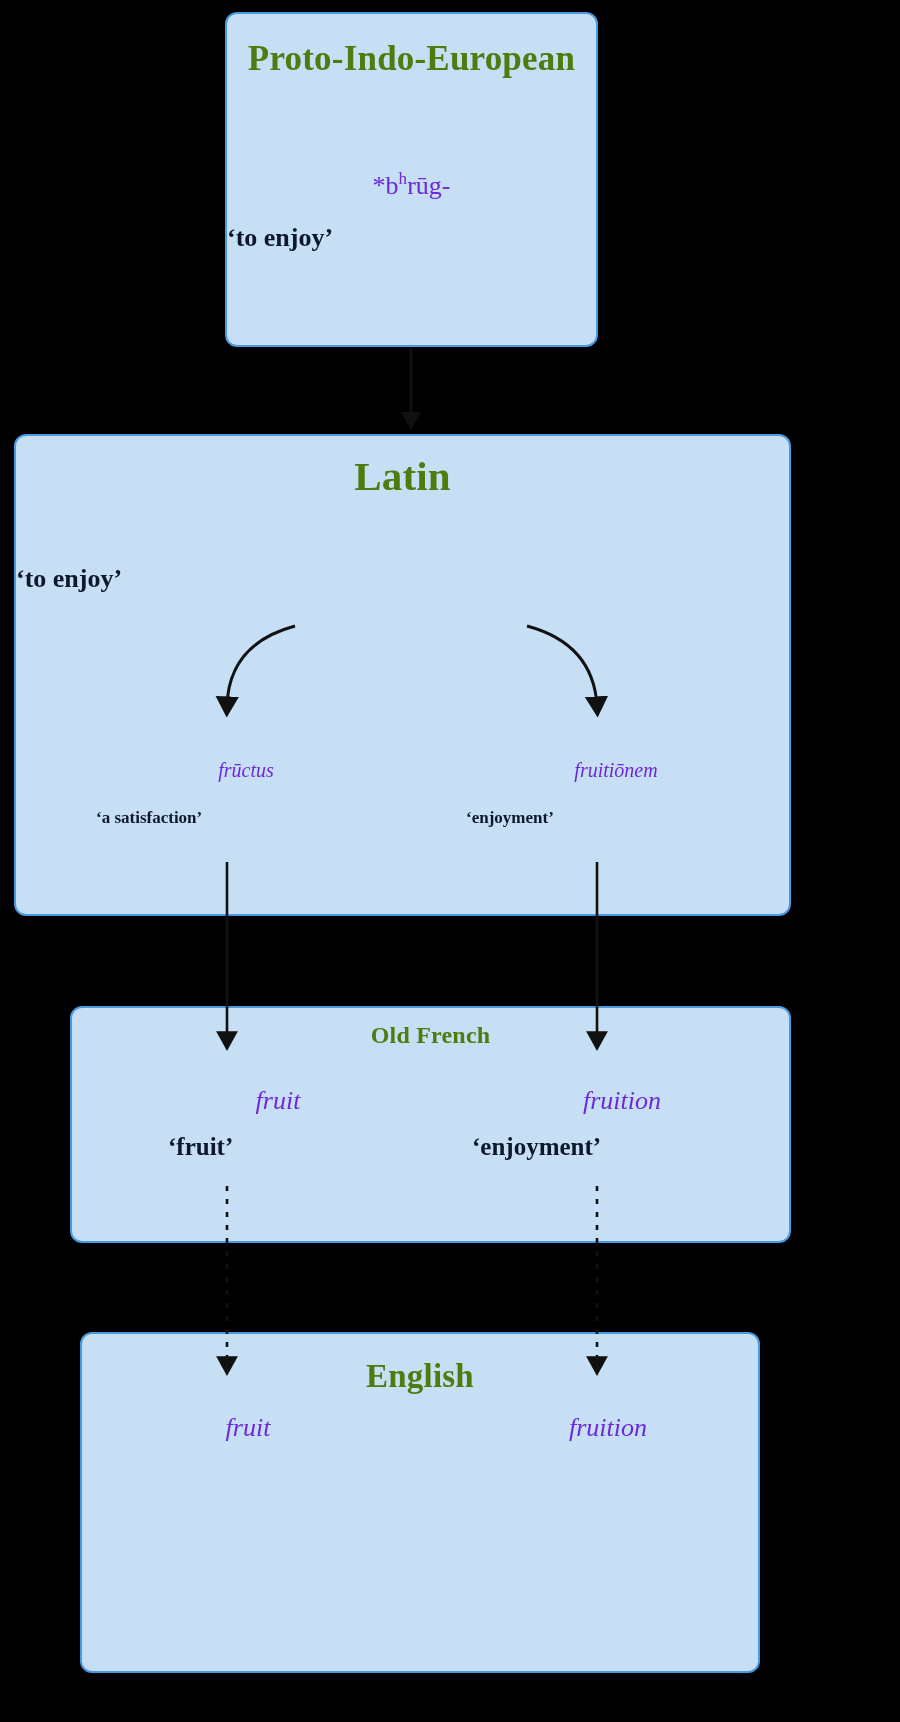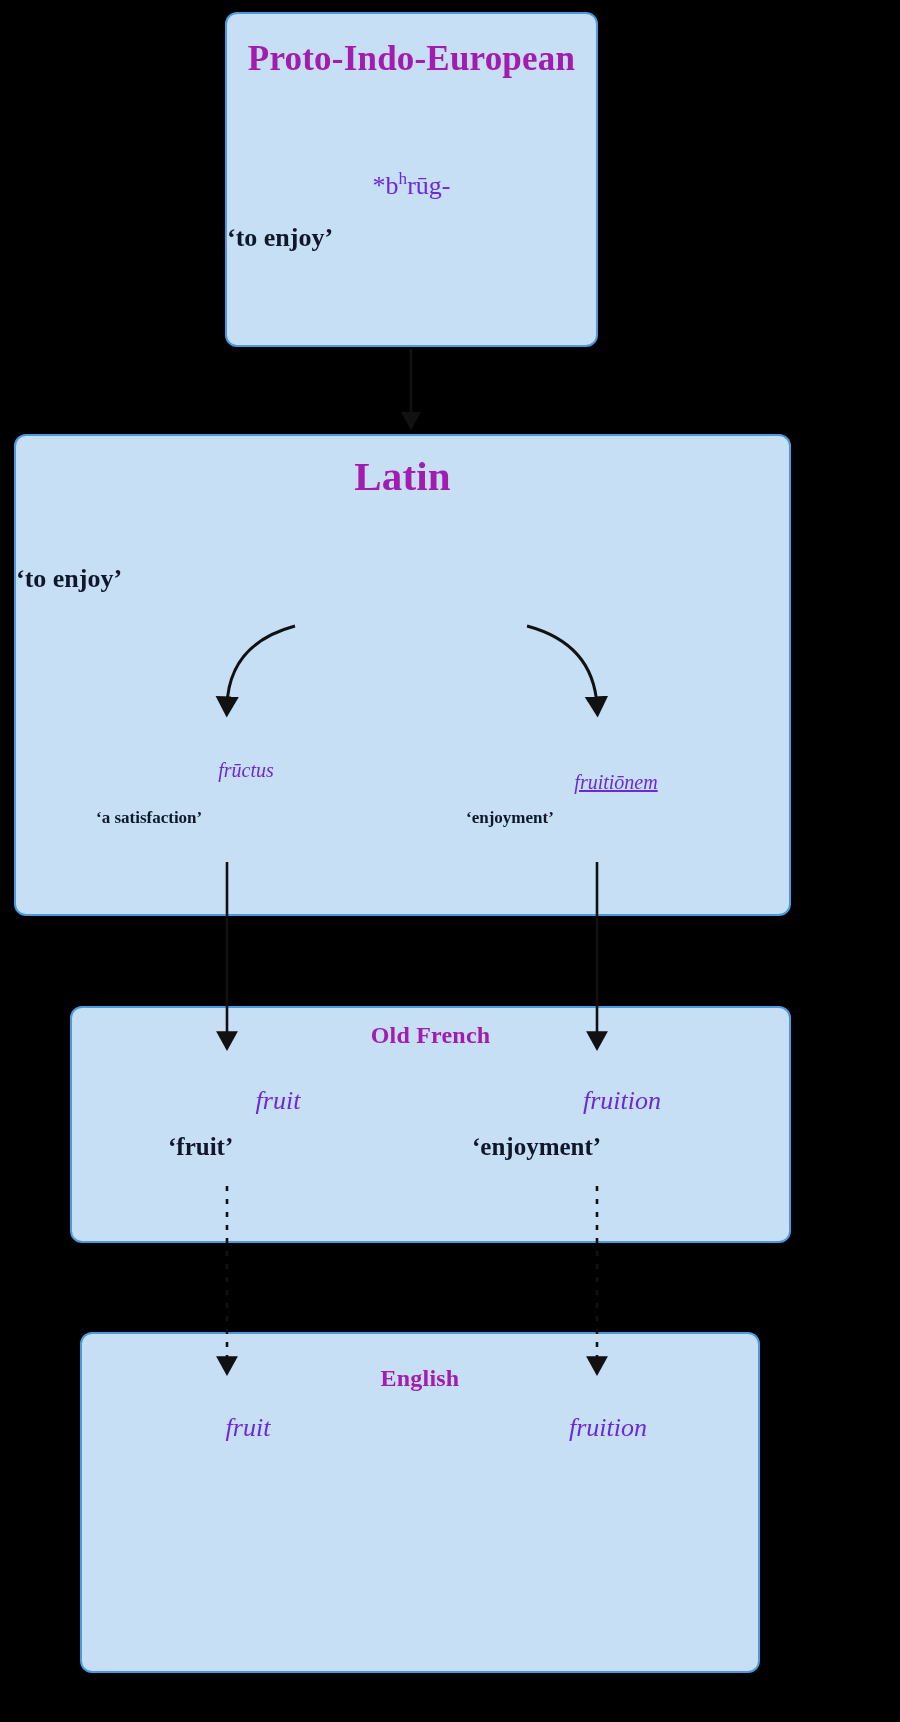--- a/index.html
+++ b/index.html
@@ -4,21 +4,21 @@
 <style>
   html,body{margin:0;padding:0;background:#000;}
   body{width:900px;height:1722px;position:relative;overflow:hidden;
        font-family:"Liberation Serif","DejaVu Serif",serif;}
   #stage{position:absolute;inset:0;width:900px;height:1722px;}
 
   .node{position:absolute;background:#c6dff5;border:2px solid #4a9ae0;
         border-radius:12px;box-sizing:border-box;}
 
   .title{position:absolute;left:0;right:0;text-align:center;
-         font-weight:bold;color:#a21caf;letter-spacing:.2px;}
+         font-weight:bold;color:#4d7c0f;letter-spacing:.2px;}
 
   .word{position:absolute;text-align:center;color:#6d28d9;
         font-style:italic;white-space:nowrap;}
   .gloss{position:absolute;text-align:left;color:#0f172a;
          font-style:normal;white-space:nowrap;font-weight:bold;}
 
   
   #pie{left:225px;top:12px;width:373px;height:335px;}
   #pie-title{top:20px;font-size:35px;line-height:1.45;padding:0 18px;}
   #pie-word{left:0;right:0;top:157px;font-size:26px;font-style:normal;}
@@ -28,34 +28,34 @@
   
   #latin{left:14px;top:434px;width:777px;height:482px;}
   #latin-title{top:16px;font-size:41px;}
   #latin-word{left:0;right:0;top:80px;font-size:27px;}
   #latin-gloss{left:0;right:0;top:128px;font-size:26px;}
 
   .lat-word{font-size:20px;}
   .lat-gloss{font-size:17px;}
   #lat-l-word{left:100px;width:260px;top:323px;}
   #lat-l-gloss{left:80px;width:300px;top:372px;}
-  #lat-r-word{left:470px;width:260px;top:335px;text-decoration:underline;}
+  #lat-r-word{left:470px;width:260px;top:323px;}
   #lat-r-gloss{left:450px;width:300px;top:372px;}
 
   
   #ofr{left:70px;top:1006px;width:721px;height:237px;}
   #ofr-title{top:14px;font-size:24px;}
   #ofr-word-l{left:96px;width:220px;top:78px;font-size:26px;}
   #ofr-gloss-l{left:96px;width:220px;top:125px;font-size:25px;}
   #ofr-word-r{left:420px;width:260px;top:78px;font-size:26px;}
   #ofr-gloss-r{left:400px;width:300px;top:125px;font-size:25px;}
 
   
   #eng{left:80px;top:1332px;width:680px;height:341px;}
-  #eng-title{top:31px;font-size:24px;}
+  #eng-title{top:24px;font-size:33px;}
   #eng-word-l{left:56px;width:220px;top:79px;font-size:26px;}
   #eng-word-r{left:396px;width:260px;top:79px;font-size:26px;}
 
   #edges{position:absolute;left:0;top:0;width:900px;height:1722px;
          pointer-events:none;}
 </style>
 </head>
 <body>
 
 <div id="stage">

